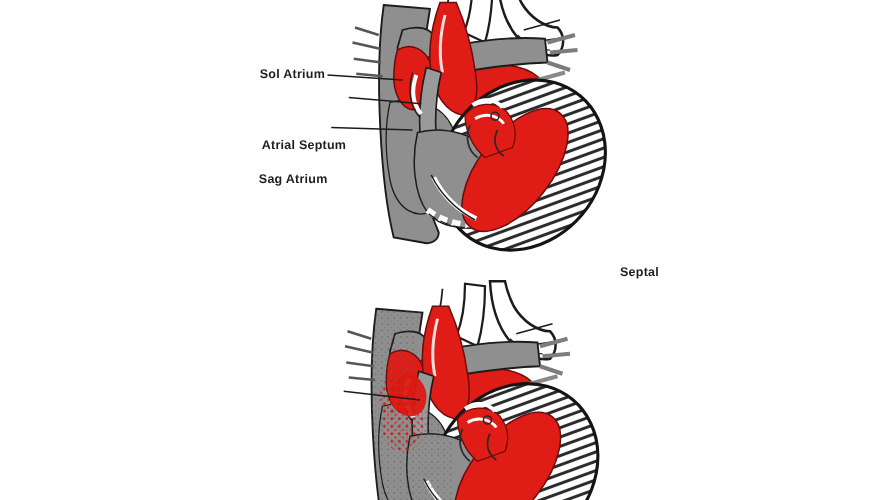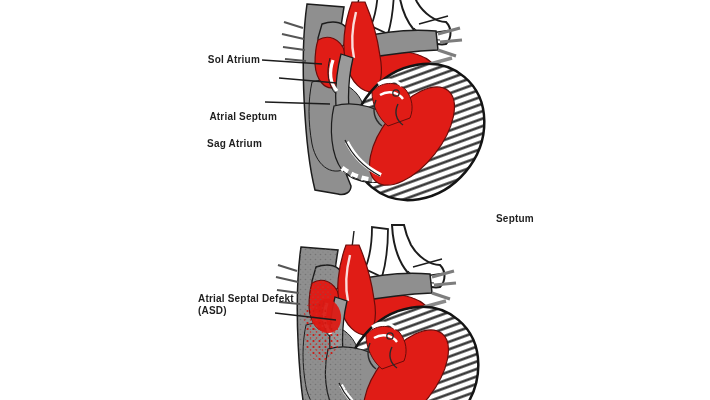--- a/index.html
+++ b/index.html
@@ -113,20 +113,16 @@
     <line x1="275" y1="313" x2="336" y2="320"></line>
   </g>
 </svg>
 
 <div class="lbl right" style="right:450px;top:54px;">Sol Atrium</div>
 
 <div class="lbl right" style="right:433px;top:71px;margin-top:40px;">Atrial Septum</div>
 
 <div class="lbl right" style="right:448px;top:95px;margin-top:43px;">Sag Atrium</div>
 
-<div class="lbl" style="left:496px;top:213px;">Septum</div>
+<div class="lbl" style="left:496px;top:213px;">Septal</div>
 
-<div class="lbl" style="left:198px;top:293px;">
-  <div>Atrial Septal Defekt</div>
-  <div>(ASD)</div>
-</div>
 
 </div>
 
 </body></html>

